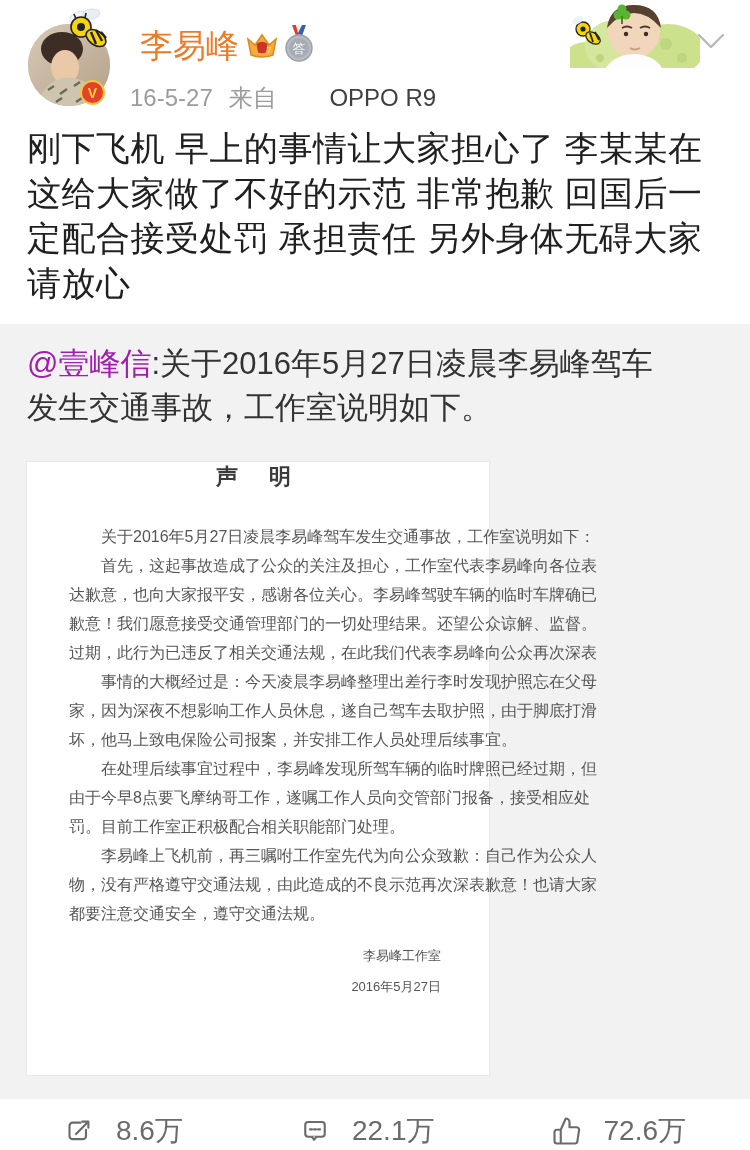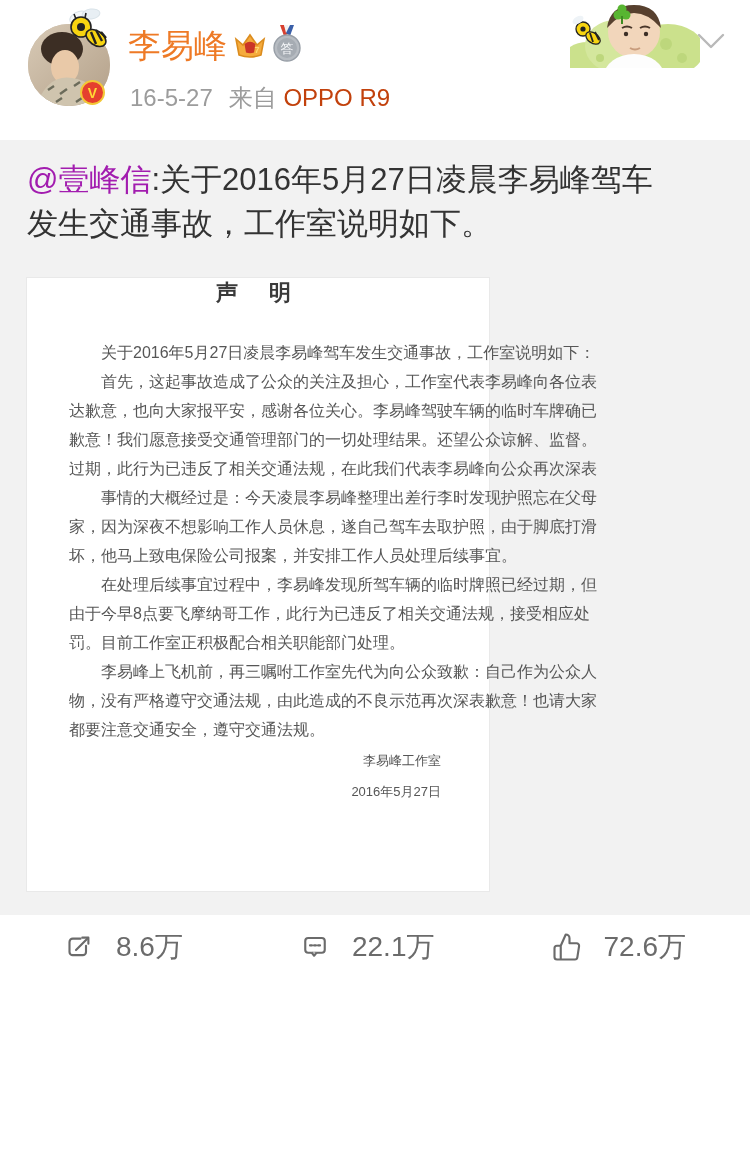--- a/index.html
+++ b/index.html
@@ -13,47 +13,47 @@
   .avatar {
     position:absolute; left:28px; top:24px; width:82px; height:82px;
     border-radius:50%; overflow:hidden; background:#c9b9a2;
   }
   .bee-badge { position:absolute; left:64px; top:8px; width:46px; height:40px; }
   .v-badge {
     position:absolute; left:80px; top:80px; width:25px; height:25px; border-radius:50%;
     background:#e5402e; border:2px solid #f3c836; color:#ffd935;
     font-size:14px; font-weight:bold; display:flex; align-items:center; justify-content:center;
   }
-  .name-row { position:absolute; left:128px; top:26px; display:flex; align-items:center; }
+  .name-row { position:absolute; left:140px; top:26px; display:flex; align-items:center; }
   .username { font-size:33px; color:#ee7a26; line-height:40px; }
   .crown { width:34px; height:32px; margin-left:6px; }
   .medal { width:32px; height:38px; margin-left:4px; margin-top:-4px; }
   .meta-row { position:absolute; left:130px; top:82px; font-size:24px; color:#9c9c9c; }
-  .meta-row .src-link { color:#c2410c; }
+  .meta-row .src-link { color:#404040;margin-left:46px; }
   .meta-row .date { margin-right:16px; }
   .decor { position:absolute; right:50px; top:2px; width:130px; height:66px; }
   .chevron { position:absolute; right:24px; top:32px; width:30px; height:20px; cursor:pointer; }
   
   .main-text { padding:4px 27px 0; font-size:34px; line-height:45px; color:#202020; letter-spacing:0.5px; }
   .main-text div { white-space:nowrap; }
   
   .quote { margin-top:18px; background:#f2f2f2; padding:18px 27px 24px; }
   .quote-text { font-size:31px; line-height:44px; color:#333; }
   .quote-text div { white-space:nowrap; }
   .mention { color:#a21caf; }
   
   .doc {
     margin-top:12px; width:462px; height:613px; background:#ffffff;
     box-shadow:0 0 0 1px #e9e9e9; cursor:pointer;
   }
   .doc-title { margin-top:32px; text-align:center; font-size:22px; font-weight:bold;
     color:#3a3a3a; letter-spacing:9px; line-height:34px;font-family:Liberation Mono, monospace; }
   .doc-body { margin-top:26px; padding:0 36px 0 42px; font-size:16px; line-height:29px; color:#565656; }
   .doc-body div { white-space:nowrap; }
-  .doc-sign { margin-top:1px; padding-right:48px; text-align:right; font-size:13px; line-height:31px; color:#555; }
+  .doc-sign { margin-top:12px; padding-right:48px; text-align:right; font-size:13px; line-height:31px; color:#555; }
   
   .toolbar { height:63px; display:flex; justify-content:space-between; align-items:center; padding:0 64px; background:#fff; }
   .tool-item { display:flex; align-items:center; gap:22px; color:#6b6b6b; font-size:28px; cursor:pointer; }
   .tool-item svg { display:block; }
 </style>
 </head>
 <body>
 
 <div class="post">
 
@@ -133,20 +133,26 @@
       <circle cx="56" cy="13" r="4.5" fill="#58b531"></circle>
       <circle cx="52" cy="7" r="4.5" fill="#58b531"></circle>
       <path d="M52 14 L52 22" stroke="#3f8c22" stroke-width="2"></path>
     </svg>
 
     <svg class="chevron" viewBox="0 0 30 20">
       <path d="M3 3 L15 15 L27 3" stroke="#b9b9b9" stroke-width="2.4" fill="none" stroke-linecap="round" stroke-linejoin="round"></path>
     </svg>
   </div>
 
+  <div class="main-text">
+    <div>刚下飞机 早上的事情让大家担心了 李某某在</div>
+    <div>这给大家做了不好的示范 非常抱歉 回国后一</div>
+    <div>定配合接受处罚 承担责任 另外身体无碍大家</div>
+    <div>请放心</div>
+  </div>
 
   <div class="quote">
     <div class="quote-text">
       <div>
         <span class="mention">@壹峰信</span><span>:关于2016年5月27日凌晨李易峰驾车</span>
       </div>
       <div>发生交通事故，工作室说明如下。</div>
     </div>
 
     <div class="doc">
@@ -154,21 +160,21 @@
       <div class="doc-body">
         <div>　　关于2016年5月27日凌晨李易峰驾车发生交通事故，工作室说明如下：</div>
         <div>　　首先，这起事故造成了公众的关注及担心，工作室代表李易峰向各位表</div>
         <div>达歉意，也向大家报平安，感谢各位关心。李易峰驾驶车辆的临时车牌确已</div>
         <div>歉意！我们愿意接受交通管理部门的一切处理结果。还望公众谅解、监督。</div>
         <div>过期，此行为已违反了相关交通法规，在此我们代表李易峰向公众再次深表</div>
         <div>　　事情的大概经过是：今天凌晨李易峰整理出差行李时发现护照忘在父母</div>
         <div>家，因为深夜不想影响工作人员休息，遂自己驾车去取护照，由于脚底打滑</div>
         <div>坏，他马上致电保险公司报案，并安排工作人员处理后续事宜。</div>
         <div>　　在处理后续事宜过程中，李易峰发现所驾车辆的临时牌照已经过期，但</div>
-        <div>由于今早8点要飞摩纳哥工作，此行为已违反了相关交通法规，接受相应处</div>
+        <div>由于今早8点要飞摩纳哥工作，遂嘱工作人员向交管部门报备，接受相应处</div>
         <div>罚。目前工作室正积极配合相关职能部门处理。</div>
         <div>　　李易峰上飞机前，再三嘱咐工作室先代为向公众致歉：自己作为公众人</div>
         <div>物，没有严格遵守交通法规，由此造成的不良示范再次深表歉意！也请大家</div>
         <div>都要注意交通安全，遵守交通法规。</div>
       </div>
       <div class="doc-sign">
         <div>李易峰工作室</div>
         <div>2016年5月27日</div>
       </div>
     </div>

